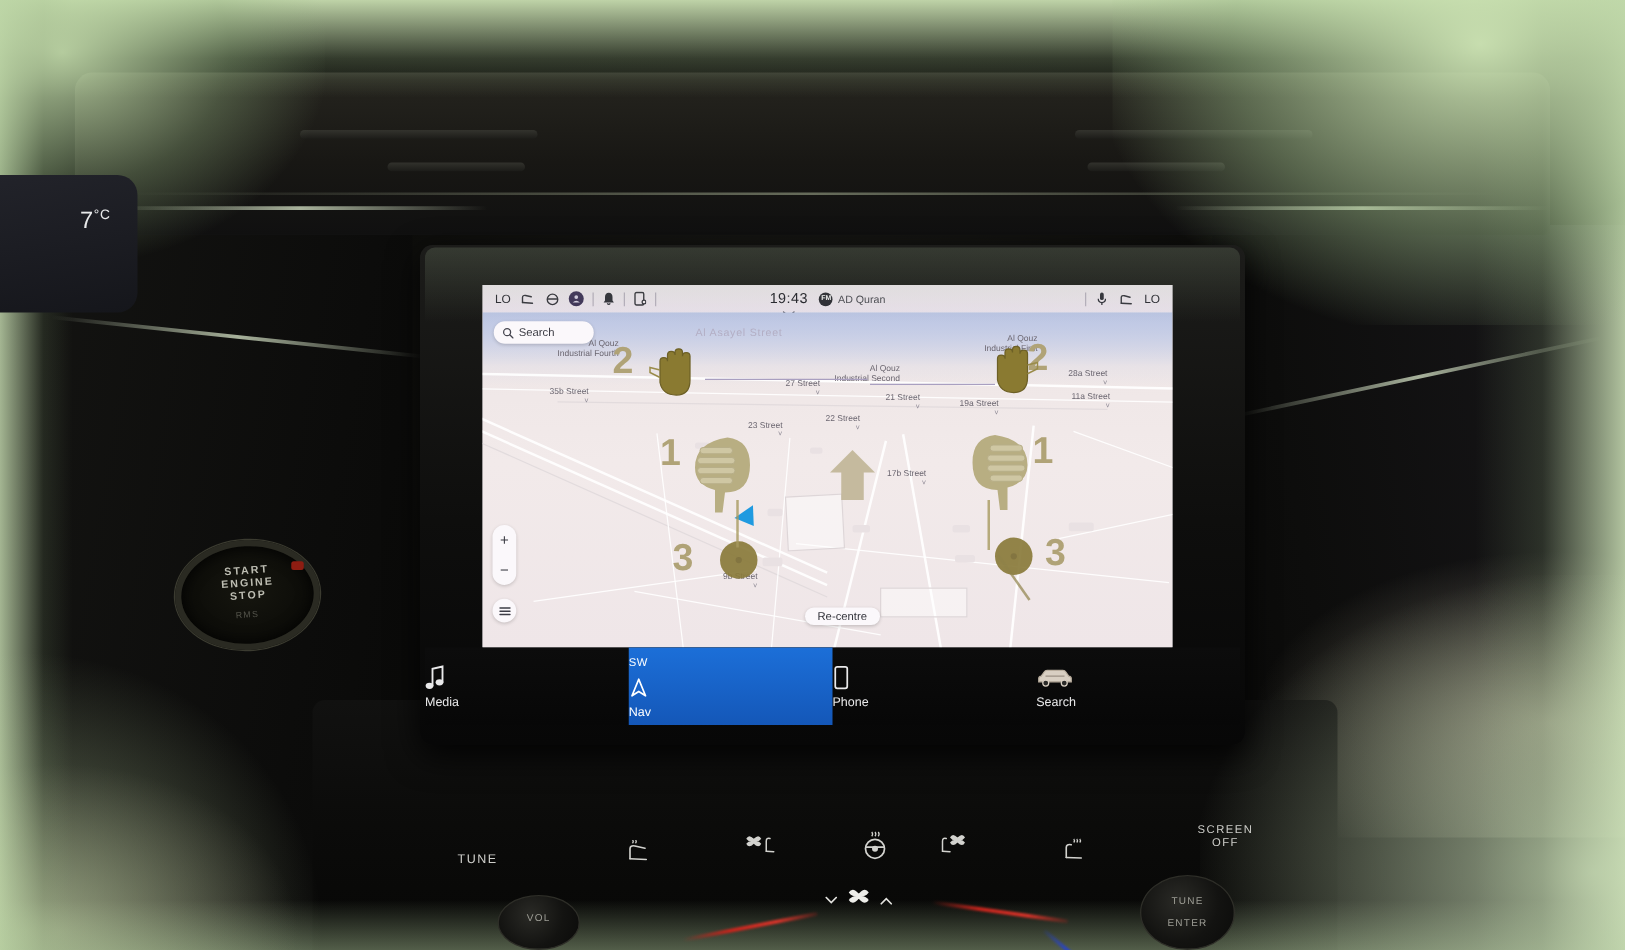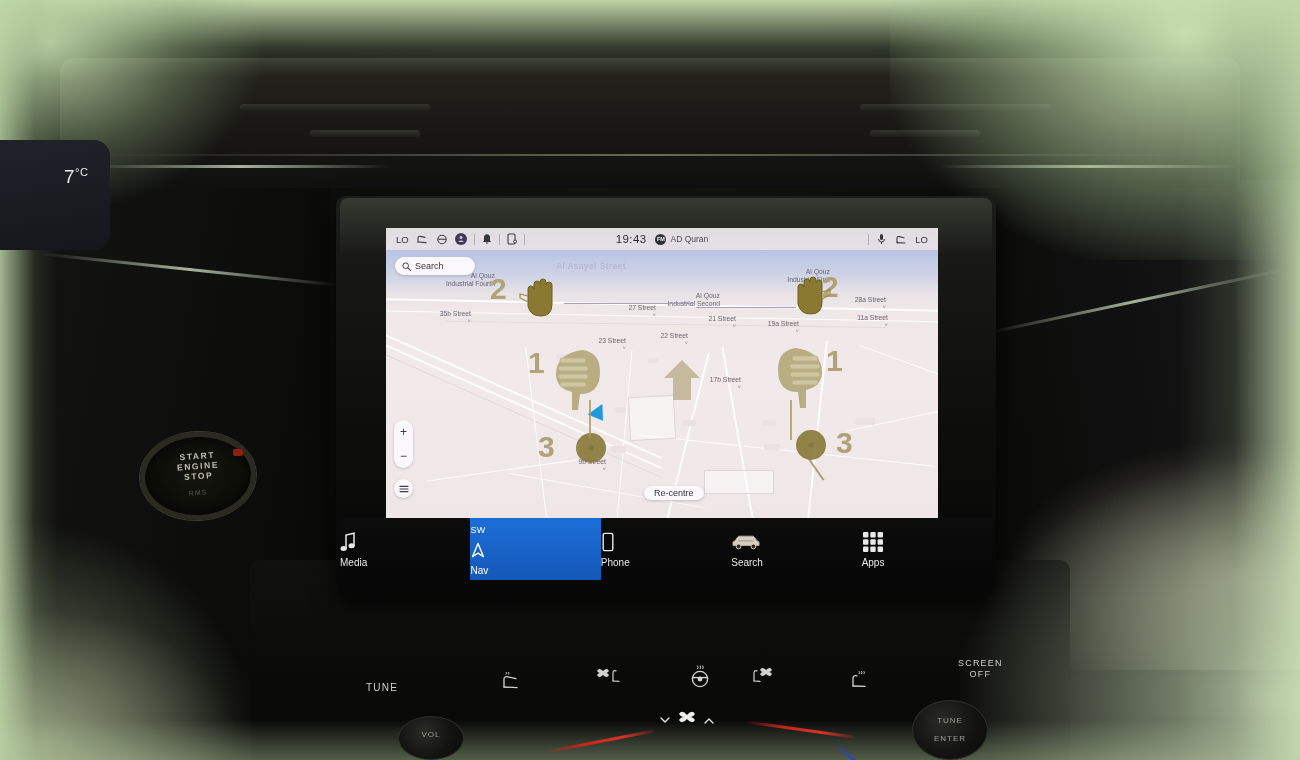--- a/index.html
+++ b/index.html
@@ -592,38 +592,20 @@
       <div class="navitem">
         <div class="nav-ic">
           <svg width="30" height="18" viewBox="0 0 30 18">
             <path d="M2 12.4 L2 9.6 Q2 8.2 4 7.9 L6.6 4.2 Q7.2 3.2 8.6 3.2 L21.4 3.2 Q22.8 3.2 23.4 4.2 L26 7.9 Q28 8.2 28 9.6 L28 12.4 Z" fill="#d8cfc2" stroke="#b9ae9e" stroke-width="1"></path>
             <path d="M7.4 7.9 L22.6 7.9" stroke="#9b9184" stroke-width="1"></path>
             <circle cx="7.6" cy="13.4" r="2.4" fill="#2a2a28" stroke="#d8cfc2" stroke-width="1"></circle>
             <circle cx="22.4" cy="13.4" r="2.4" fill="#2a2a28" stroke="#d8cfc2" stroke-width="1"></circle>
           </svg>
         </div>
         <div>Search</div>
-      </div>
-      <div class="navitem">
-        <div class="nav-ic">
-          <svg width="22" height="22" viewBox="0 0 22 22">
-            <g fill="currentColor">
-              <rect x="1" y="1" width="5.4" height="5.4" rx="1"></rect>
-              <rect x="8.3" y="1" width="5.4" height="5.4" rx="1"></rect>
-              <rect x="15.6" y="1" width="5.4" height="5.4" rx="1"></rect>
-              <rect x="1" y="8.3" width="5.4" height="5.4" rx="1"></rect>
-              <rect x="8.3" y="8.3" width="5.4" height="5.4" rx="1"></rect>
-              <rect x="15.6" y="8.3" width="5.4" height="5.4" rx="1"></rect>
-              <rect x="1" y="15.6" width="5.4" height="5.4" rx="1"></rect>
-              <rect x="8.3" y="15.6" width="5.4" height="5.4" rx="1"></rect>
-              <rect x="15.6" y="15.6" width="5.4" height="5.4" rx="1"></rect>
-            </g>
-          </svg>
-        </div>
-        <div>Apps</div>
       </div>
     </div>
 
   <div class="hvac-label" style="left:366px; top:682px;">TUNE</div>
 
   <div class="knob" style="left:398px; top:716px; width:66px; height:44px;"></div>
   <div class="knob-txt" style="left:408px; top:730px; width:46px;">VOL</div>
 
   <div class="ctrl-ic" style="left:500px; top:672px;">
     <svg width="20" height="20" viewBox="0 0 20 20">

